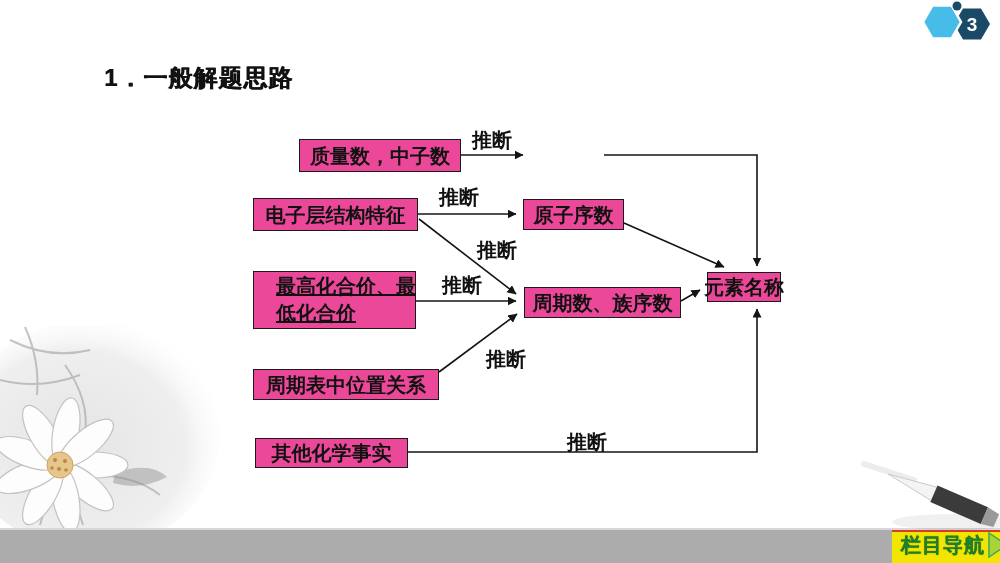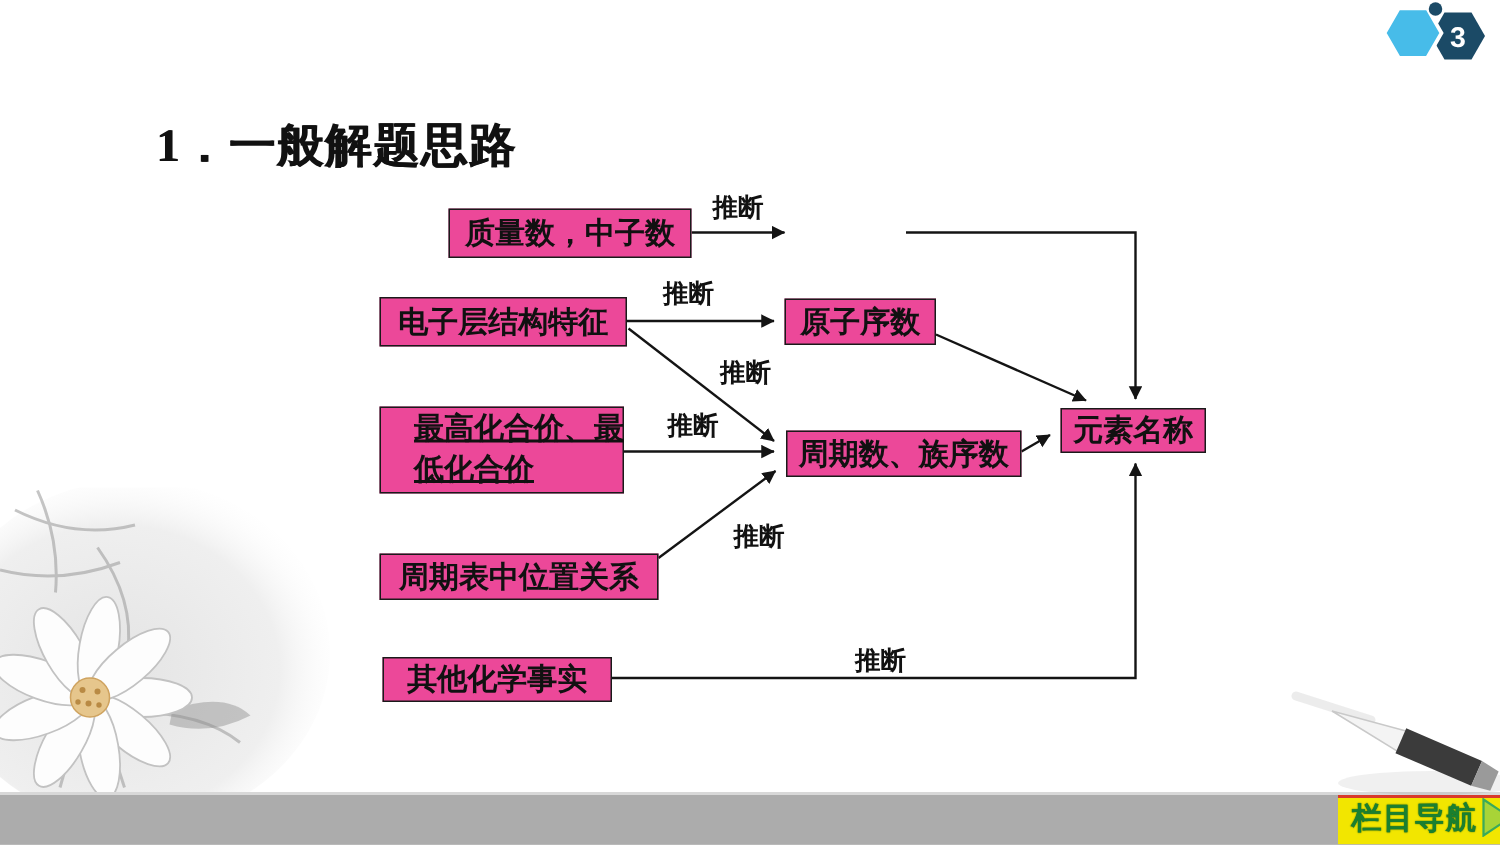--- a/index.html
+++ b/index.html
@@ -1,40 +1,40 @@
 <!DOCTYPE html>
 <html><head>
 <meta charset="utf-8">
 <style>
   html,body{margin:0;padding:0;background:#888;}
   .slide{
     position:relative;width:1000px;height:563px;background:#fff;
     overflow:hidden;font-family:"Liberation Sans",sans-serif;
   }
   .page-title{
-    position:absolute;left:104px;top:76px;
-    font-size:31px;font-weight:800;color:#111;letter-spacing:1px;
-    font-family:Liberation Serif, serif;
+    position:absolute;left:104px;top:62px;
+    font-size:24px;font-weight:800;color:#111;letter-spacing:1px;
+    font-family:Liberation Sans, sans-serif;
     text-shadow:0.6px 0 #111;
   }
   .fc-layer{position:absolute;inset:0;z-index:1;}
   .fc-box{
     position:absolute;box-sizing:border-box;
     border:1.5px solid #1a1a1a;background:#ec4899;
     display:flex;align-items:center;justify-content:center;
     font-family:"Liberation Serif","DejaVu Serif",serif;
     font-size:20px;font-weight:600;color:#111;
     white-space:nowrap;z-index:2;line-height:1.2;
   }
   .fc-box.two-line{flex-direction:column;align-items:flex-start;
     justify-content:center;padding-left:22px;line-height:27px;text-decoration:underline;}
   .edge-label{
     position:absolute;transform:translateX(-50%);
     font-family:"Liberation Serif","DejaVu Serif",serif;
-    font-size:17px;font-weight:700;color:#111;z-index:2;white-space:nowrap;
+    font-size:20px;font-weight:700;color:#111;z-index:2;white-space:nowrap;
   }
   .bottom-bar{
     position:absolute;left:0;right:0;bottom:0;height:35px;
     background:#acacac;border-top:2px solid #d8d8d8;box-sizing:border-box;z-index:3;
   }
   .nav-button{
     position:absolute;right:0;bottom:0;width:108px;height:33px;
     background:#f2e600;border:none;border-top:2px solid #d93a2b;
     box-sizing:border-box;display:flex;align-items:flex-start;
     padding:0 0 0 9px;cursor:pointer;z-index:6;
@@ -133,21 +133,21 @@
     <div>最高化合价、最</div>
     <div>低化合价</div>
   </div>
 
   <div class="fc-box" style="left:524px;top:287px;width:157px;height:31px;">周期数、族序数</div>
 
   <div class="fc-box" style="left:253px;top:369px;width:186px;height:31px;">周期表中位置关系</div>
 
   <div class="fc-box" style="left:255px;top:438px;width:153px;height:30px;">其他化学事实</div>
 
-  <div class="fc-box" style="left:707px;top:272px;width:97px;height:30px;">元素名称</div>
+  <div class="fc-box" style="left:707px;top:272px;width:74px;height:30px;">元素名称</div>
 
   <div class="edge-label" style="left:492px;top:127px;">推断</div>
   <div class="edge-label" style="left:459px;top:184px;">推断</div>
   <div class="edge-label" style="left:497px;top:237px;">推断</div>
   <div class="edge-label" style="left:462px;top:272px;">推断</div>
   <div class="edge-label" style="left:506px;top:346px;">推断</div>
   <div class="edge-label" style="left:587px;top:429px;">推断</div>
 
   <svg class="pen-svg" width="150" height="80" viewBox="0 0 150 80">
     <g transform="translate(26,2)">

